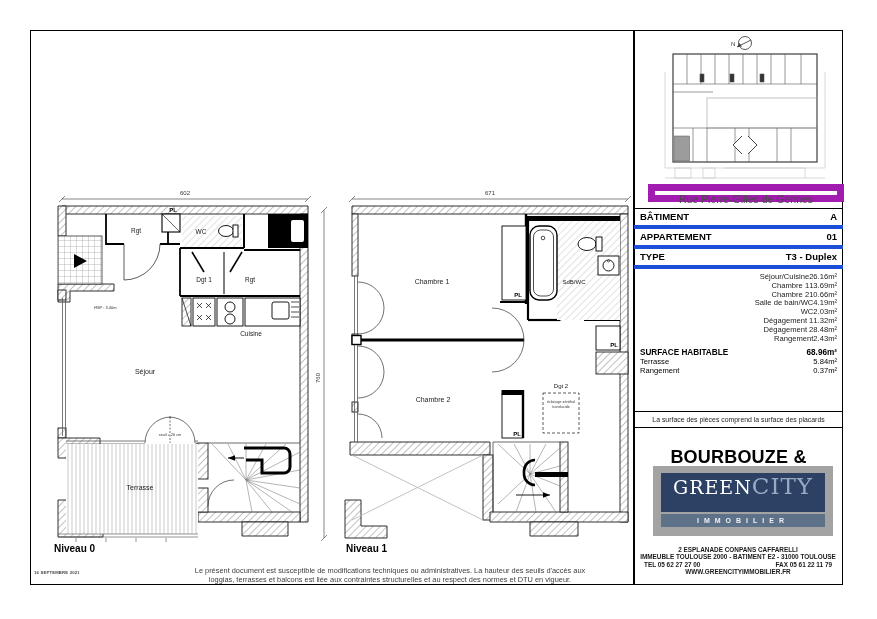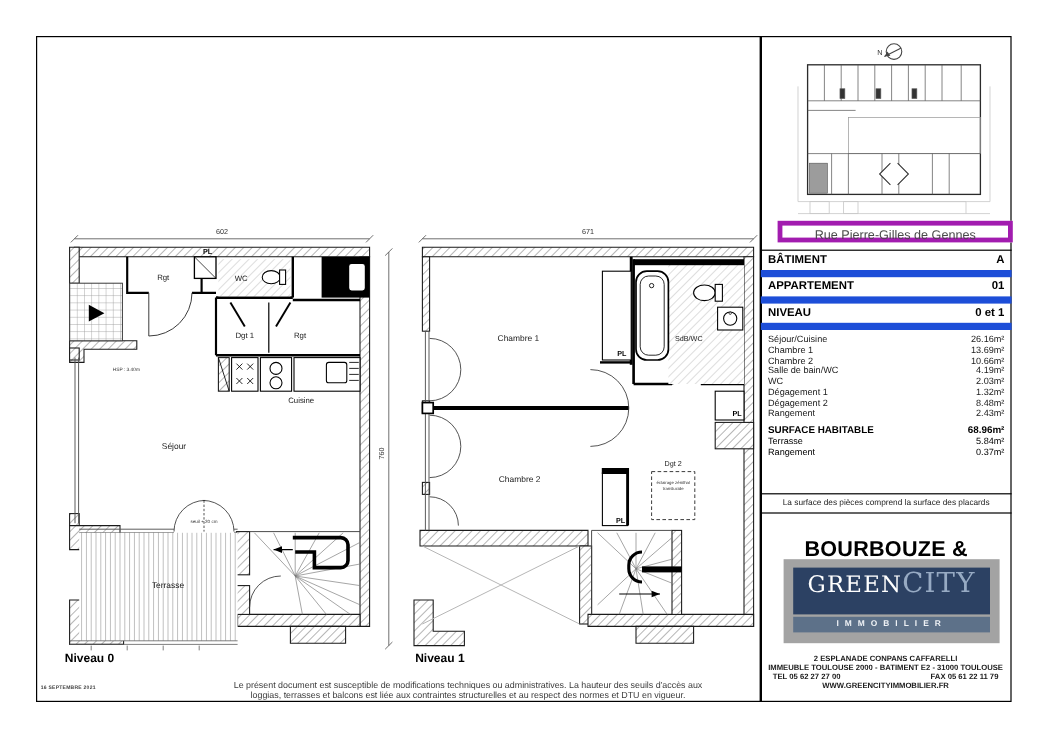--- a/index.html
+++ b/index.html
@@ -1,27 +1,27 @@
 <!DOCTYPE html>
 <html><head>
 <meta charset="utf-8">
 <style>
   *{margin:0;padding:0;box-sizing:border-box}
   html,body{background:#fff}
   #sheet{position:relative;width:877px;height:619px;background:#fff;font-family:"Liberation Sans",sans-serif;color:#000;overflow:hidden}
   .frame{position:absolute;left:30px;top:30px;width:813px;height:555px;border:1.5px solid #000}
   .vsep{position:absolute;left:633px;top:30px;width:1.5px;height:555px;background:#000}
   .title{position:absolute;left:175px;top:38px;width:420px;text-align:center;font-size:17.5px;font-weight:bold;letter-spacing:.2px;color:#0d0d0d}
-  .street-box{position:absolute;left:648px;top:184px;width:196px;height:18px;border:4px solid #a21caf;background:#fff;
+  .street-box{position:absolute;left:648px;top:184px;width:196px;height:18px;border:7px solid #a21caf;background:#fff;
               font-size:10.5px;color:#4a4a4a;text-align:center;line-height:16px}
   
   .panel{position:absolute;left:634px;top:208px;width:209px;height:220px;border-top:1.2px solid #000;border-bottom:1.2px solid #000;display:flex;flex-direction:column}
-  .hrow{display:flex;justify-content:space-between;align-items:center;border-bottom:6px solid #1d4ed8;padding:2px 6px 3px 6px;font-weight:bold;font-size:9.5px}
+  .hrow{display:flex;justify-content:space-between;align-items:center;border-bottom:4px solid #1d4ed8;padding:2px 6px 3px 6px;font-weight:bold;font-size:9.5px}
   .areas{padding:4px 6px 0 6px}
-  .arow{display:flex;justify-content:space-between;font-size:7.6px;line-height:8.8px;color:#1a1a1a}
+  .arow{display:flex;justify-content:flex-end;font-size:7.6px;line-height:8.8px;color:#1a1a1a}
   .surface{padding:6px 6px 0 6px}
   .srow{display:flex;justify-content:space-between;font-size:7.6px;line-height:8.8px}
   .srow.bold{font-weight:bold;font-size:8.2px}
   .note{margin-top:auto;border-top:1px solid #000;font-size:6.9px;color:#222;text-align:center;padding:4px 2px}
   
   .architect{position:absolute;left:634px;top:447px;width:209px;text-align:center;font-weight:bold;font-size:18px;letter-spacing:.2px}
   .logo{position:absolute;left:653px;top:466px;width:180px;height:70px;background:#a3a3a3}
   .logo-band{position:absolute;left:8px;top:7px;width:164px;height:39px;background:#2c4163;display:flex;align-items:baseline;justify-content:center;font-family:"DejaVu Serif",serif}
   .logo-green{color:#ffffff;font-size:19px;letter-spacing:1px}
   .logo-city{color:#97aac3;font-size:23px;letter-spacing:1px}
@@ -96,22 +96,22 @@
   <div class="panel">
     <div class="hrow">
       <span>BÂTIMENT</span>
       <span>A</span>
     </div>
     <div class="hrow">
       <span>APPARTEMENT</span>
       <span>01</span>
     </div>
     <div class="hrow">
-      <span>NIVEAU</span>
-      <span>0 et 1</span>
+      <span>TYPE</span>
+      <span>T3 - Duplex</span>
     </div>
     <div class="areas">
       <div class="arow">
           <span>Séjour/Cuisine</span>
           <span>26.16m²</span>
         </div>
       <div class="arow">
           <span>Chambre 1</span>
           <span>13.69m²</span>
         </div>

